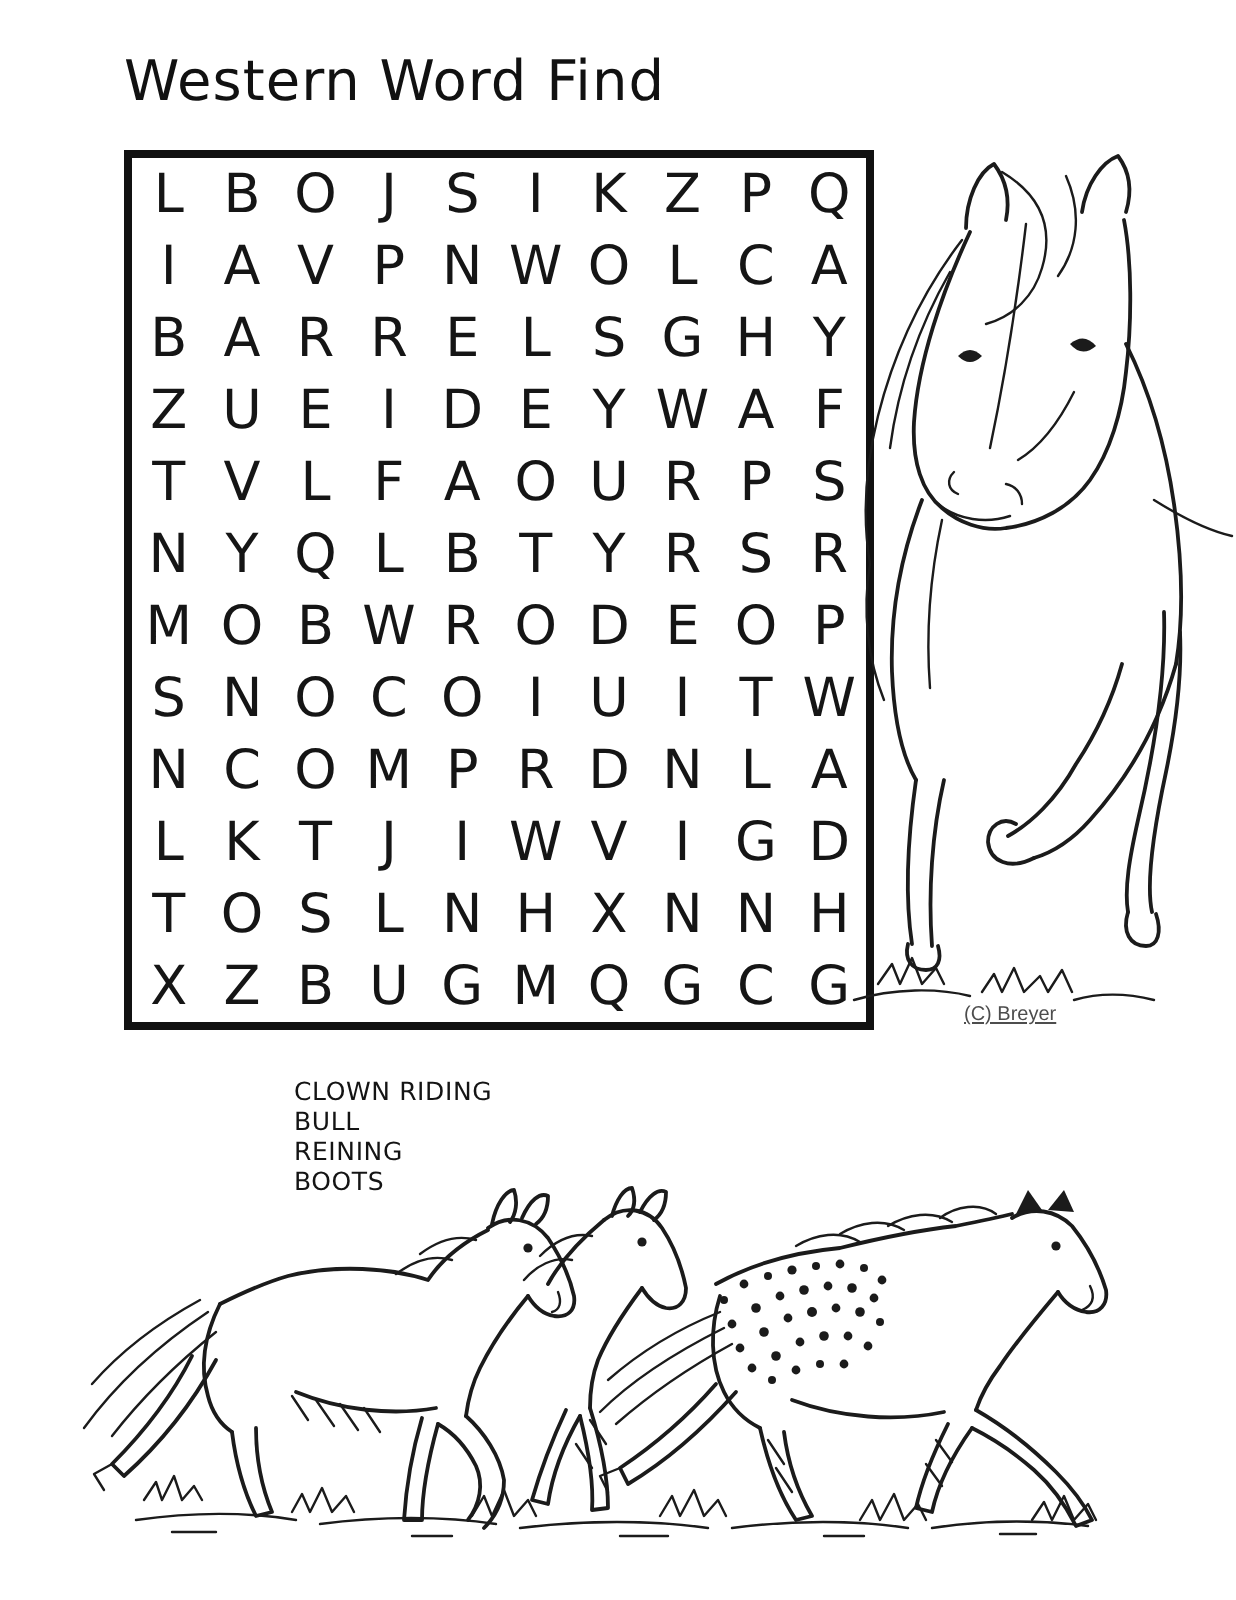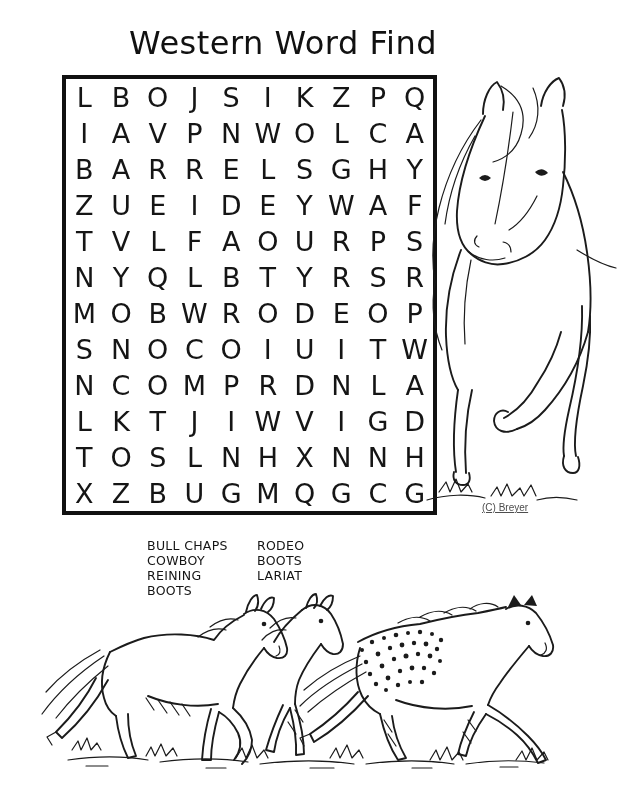--- a/index.html
+++ b/index.html
@@ -2,21 +2,21 @@
 <html><head>
 <meta charset="utf-8">
 <style>
   html,body { margin:0; padding:0; background:#fff; }
   .page {
     position:relative; width:618px; height:800px; background:#ffffff;
     font-family:"DejaVu Sans", sans-serif; color:#1c1c1c; overflow:hidden;
   }
   .title {
     position:absolute; left:62px; top:24px; width:375px; margin:0;
-    text-align:right; font-size:32px; font-weight:500; letter-spacing:.5px;
+    text-align:left; font-size:28px; font-weight:500; letter-spacing:.5px;
     color:#111;
   }
   .grid-box {
     position:absolute; left:62px; top:75px; width:375px; height:440px;
     border:4px solid #111; box-sizing:border-box; background:#fff;
     display:grid; grid-template-columns:repeat(10,1fr); grid-auto-rows:1fr;
   }
   .cell {
     display:flex; align-items:center; justify-content:center;
     font-size:27px; line-height:1; color:#151515;
@@ -164,29 +164,24 @@
       <div class="cell">U</div>
       <div class="cell">G</div>
       <div class="cell">M</div>
       <div class="cell">Q</div>
       <div class="cell">G</div>
       <div class="cell">C</div>
       <div class="cell">G</div>
     </div>
 
   <div class="wl-col wl-col-2">
-      <div class="word">BULL CHAPS</div>
-      <div class="word">COWBOY</div>
+      <div class="word">CLOWN RIDING</div>
+      <div class="word">BULL</div>
       <div class="word">REINING</div>
       <div class="word">BOOTS</div>
-    </div>
-  <div class="wl-col wl-col-3">
-      <div class="word">RODEO</div>
-      <div class="word">BOOTS</div>
-      <div class="word">LARIAT</div>
     </div>
 
   <span class="credit">(C) Breyer</span>
 
   <svg class="illustration right-horse" width="193" height="442" viewBox="0 0 193 442">
     <g>
 
       <path class="ln" d="M58,38 C58,24 64,10 72,6 C78,14 80,24 78,34"></path>
       <path class="ln" d="M116,30 C118,16 126,5 134,2 C140,10 141,20 138,30"></path>
 

